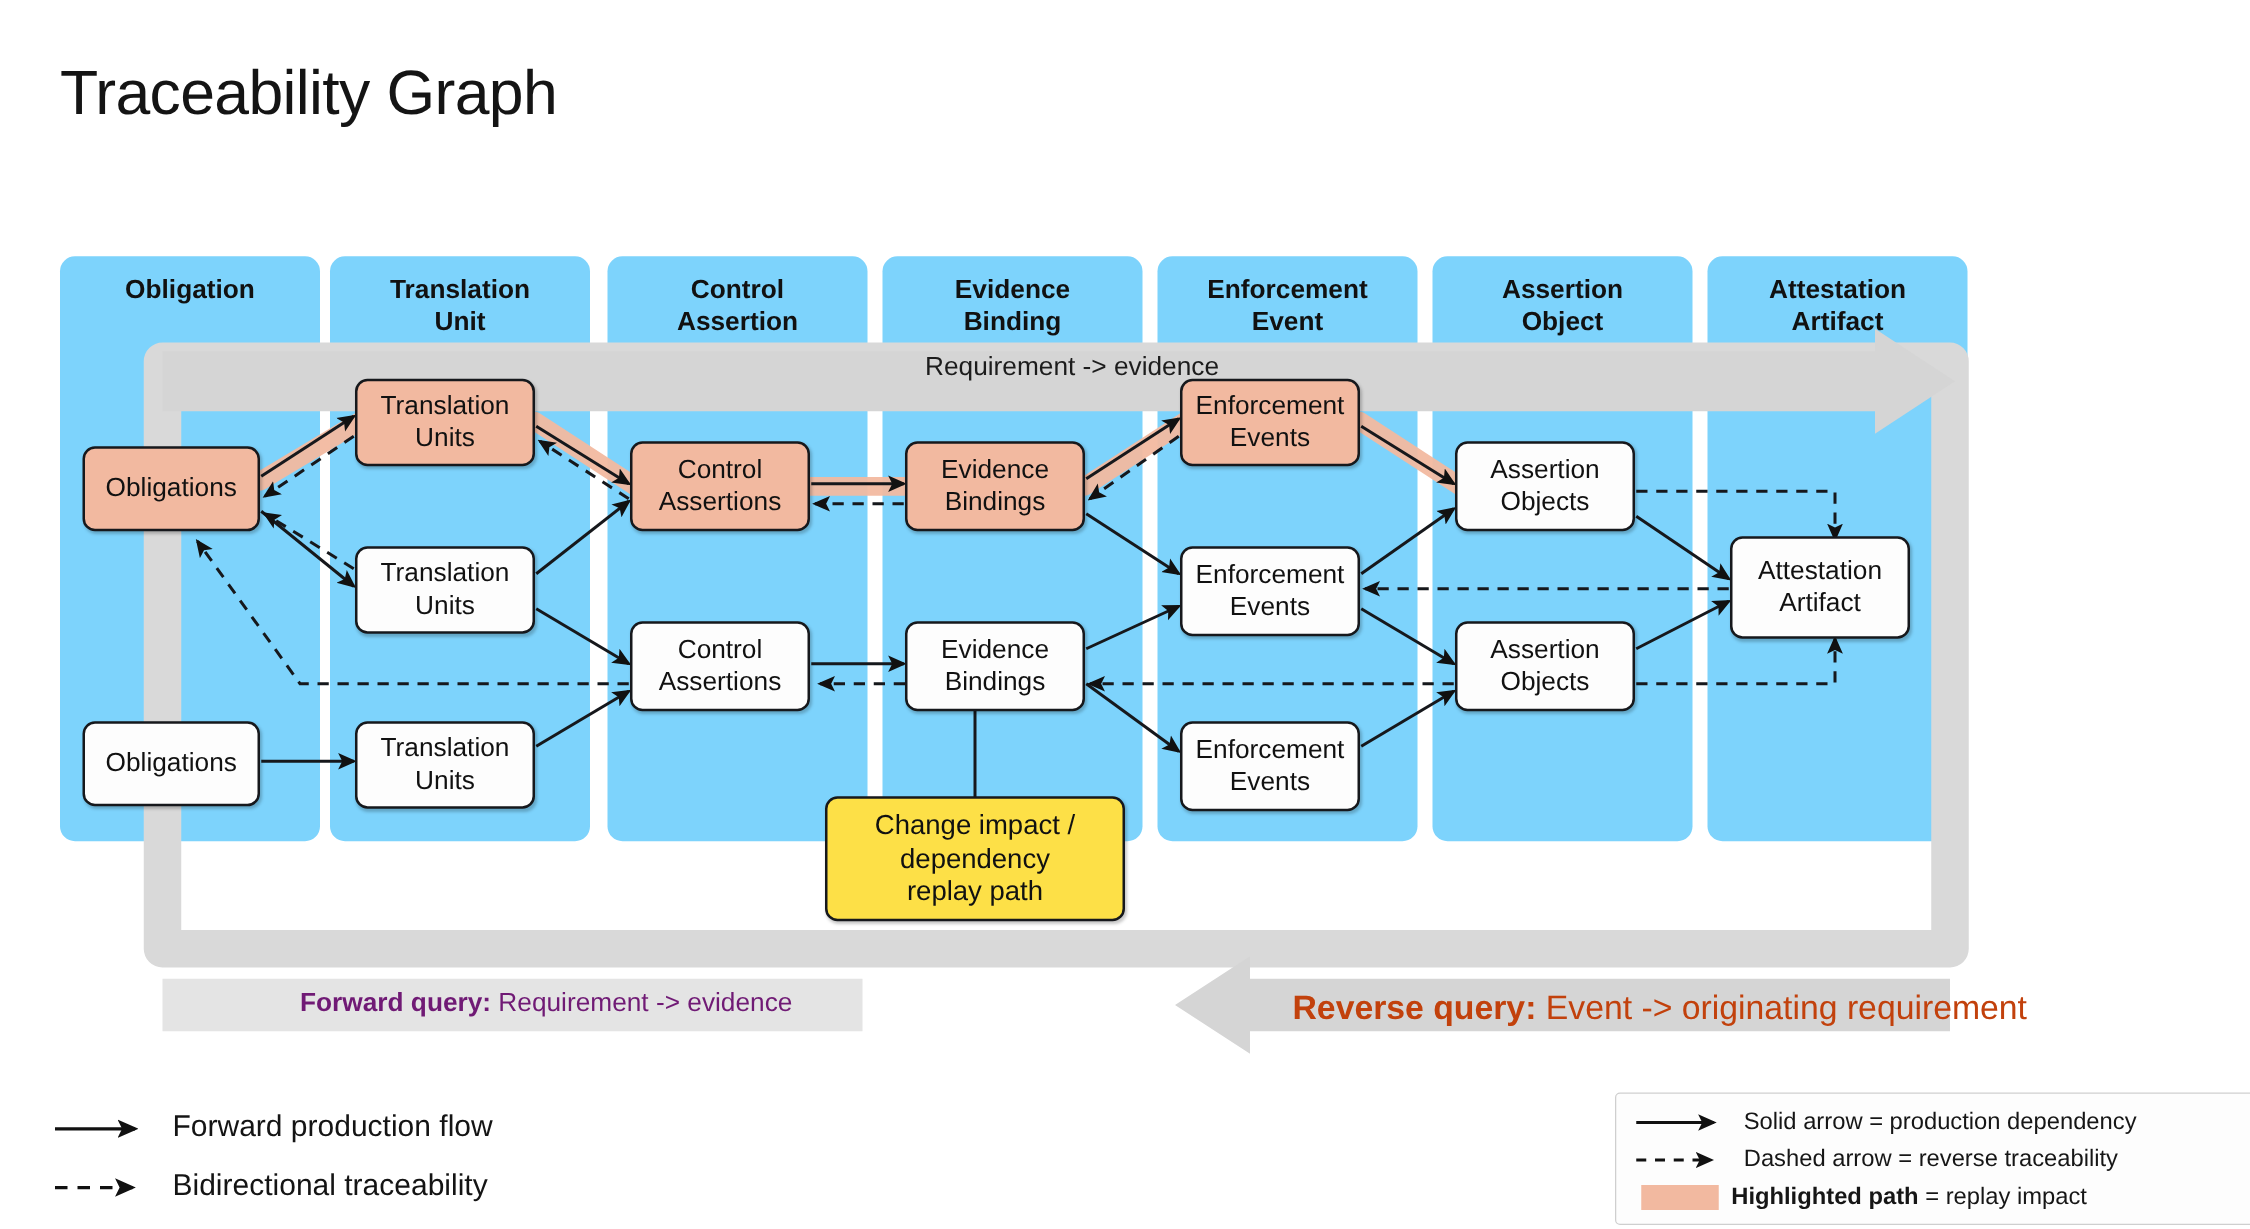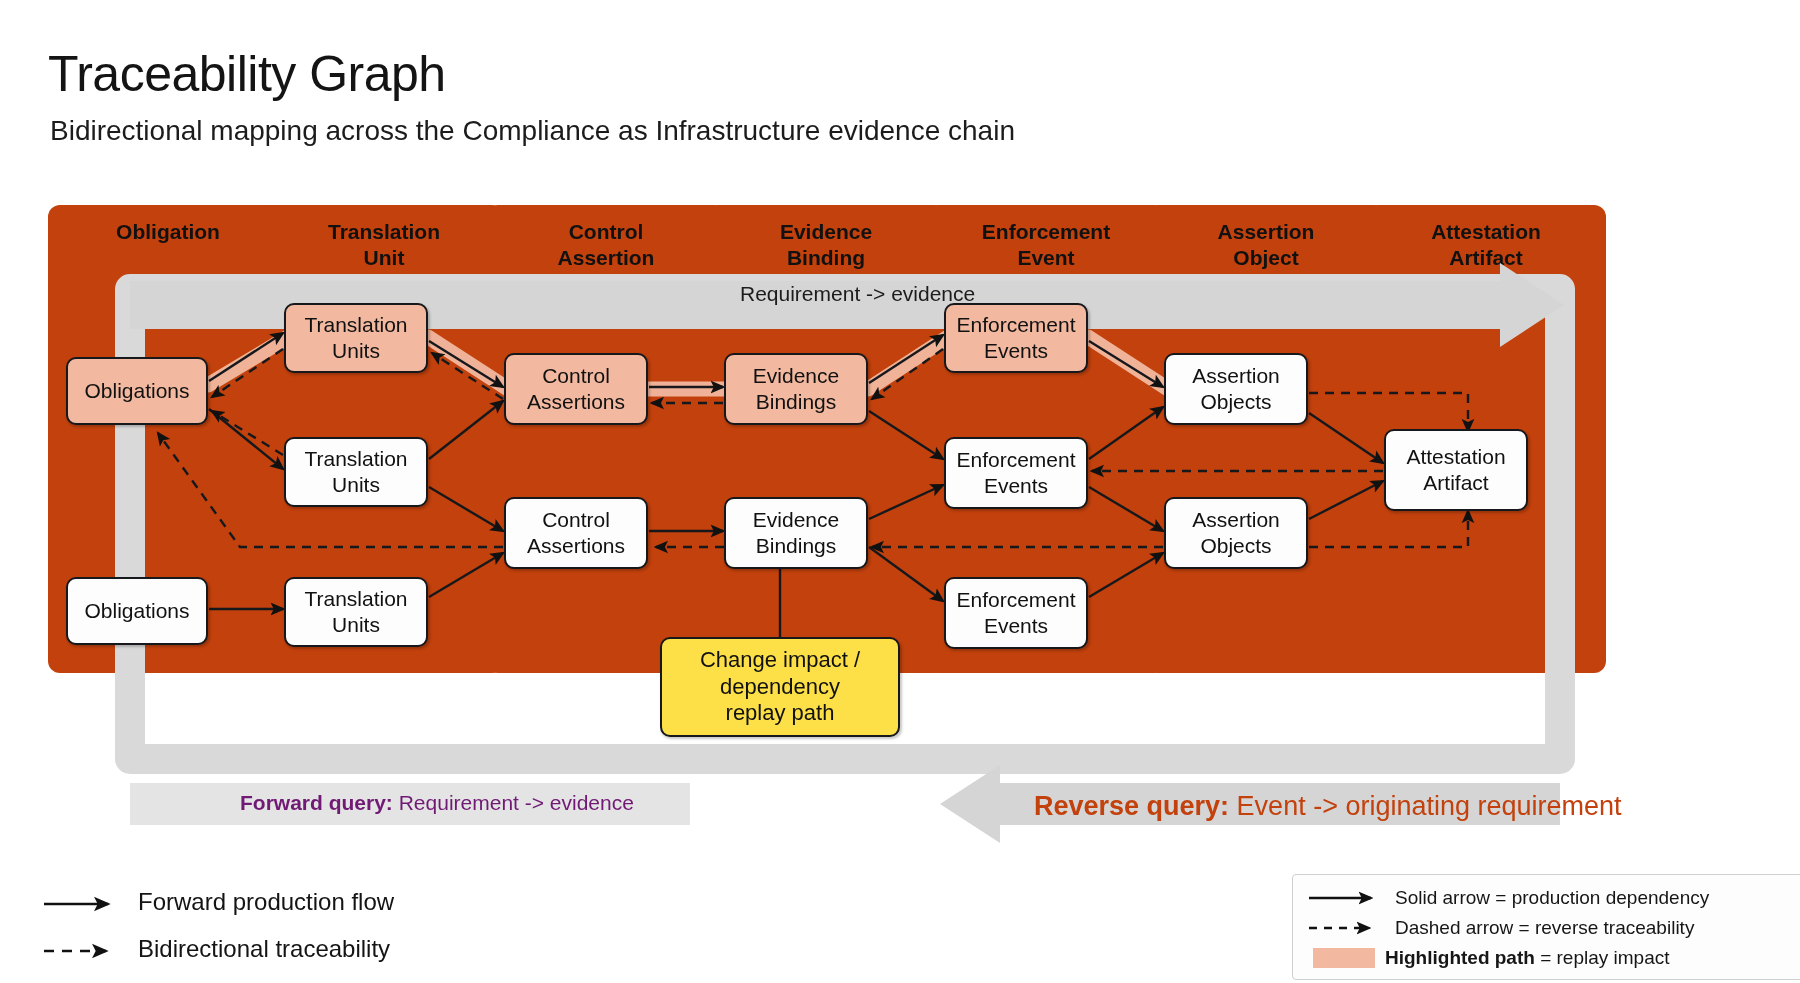--- a/index.html
+++ b/index.html
@@ -39,23 +39,22 @@
     font-weight: 400;
     color: #1c1c1c;
     white-space: nowrap;
   }
 
   
   .lane {
     position: absolute;
     top: 186px;
     height: 468px;
-    background: #c2410c;
+    background: #7dd3fc;
     border-radius: 12px;
-    padding-left: 32px;
   }
   .lane-label {
     position: absolute;
     top: 14px;
     left: 0;
     width: 100%;
     text-align: center;
     font-size: 21px;
     font-weight: bold;
     color: #111;
@@ -150,21 +149,20 @@
     flex: 0 0 62px;
   }
   b.lbl { font-weight: bold; }
 </style>
 </head>
 <body>
 
 <div id="stage">
 
   <div class="title">Traceability Graph</div>
-  <div class="subtitle">Bidirectional mapping across the Compliance as Infrastructure evidence chain</div>
 
   <div class="lane" style="left:48px;   width:208px;">
     <div class="lane-label">Obligation</div>
   </div>
   <div class="lane" style="left:264px;  width:208px;">
     <div class="lane-label">Translation
 Unit</div>
   </div>
   <div class="lane" style="left:486px;  width:208px;">
     <div class="lane-label">Control

